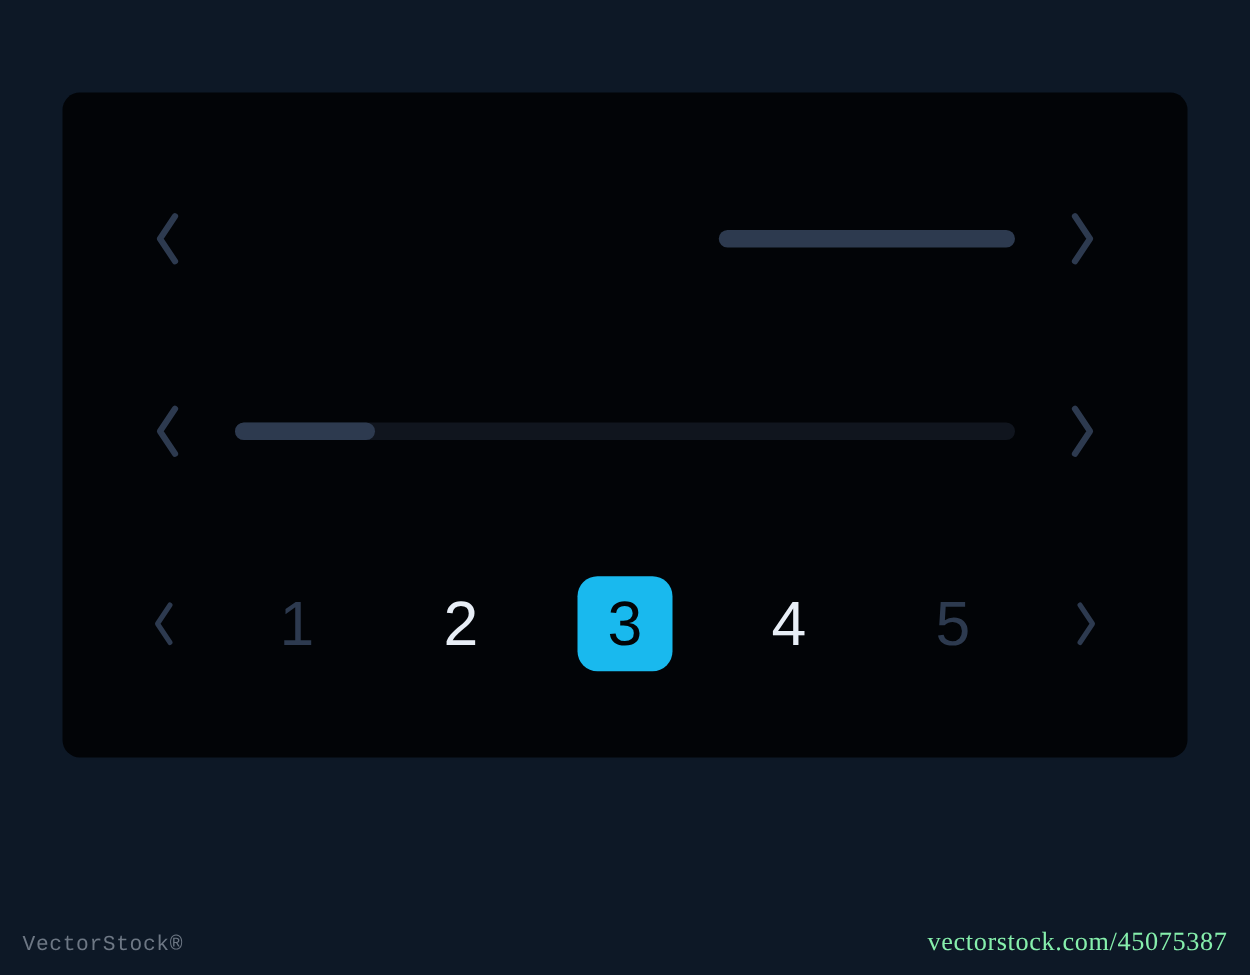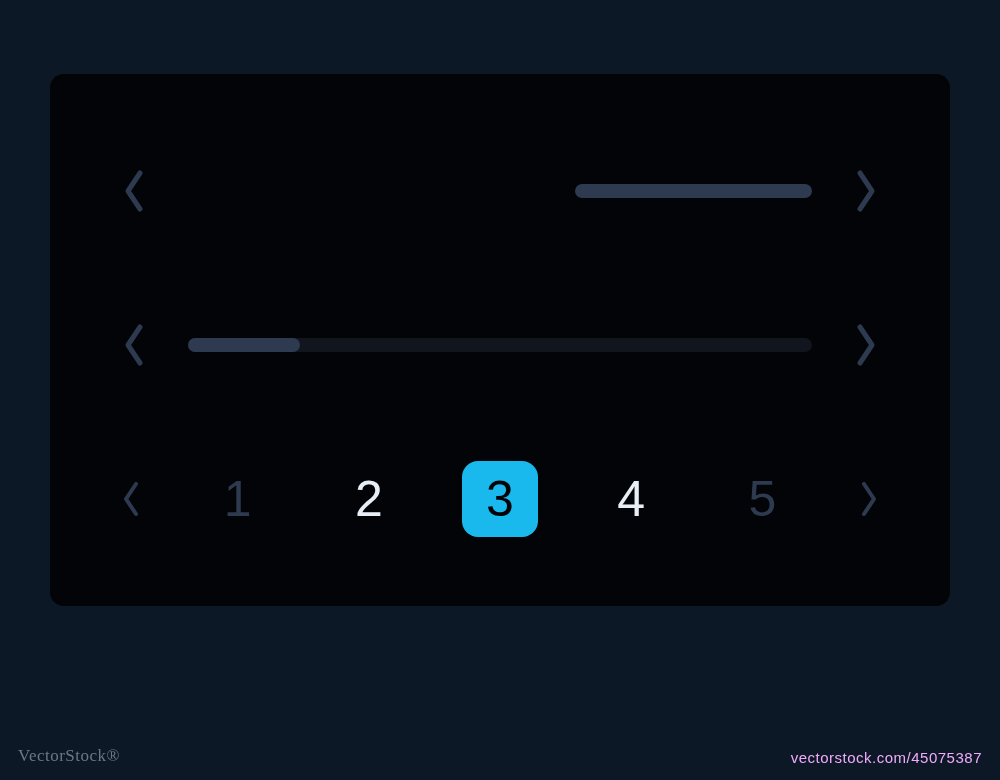--- a/index.html
+++ b/index.html
@@ -104,30 +104,30 @@
   }
   .row3 .chev-stroke { stroke-width: 4; }
   .row3 .chev { width: 22px; height: 40px; }
 
   .watermark-left {
     position: absolute;
     left: 18px;
     bottom: 14px;
     color: #6d7784;
     font-size: 17px;
-    font-family: Liberation Serif, serif;
+    font-family: Liberation Mono, monospace;
     letter-spacing: 0.5px;
   }
   .watermark-right {
     position: absolute;
     right: 18px;
     bottom: 14px;
-    color: #f0abfc;
-    font-size: 15px;
-    font-family: Liberation Sans, sans-serif;
+    color: #86efac;
+    font-size: 21px;
+    font-family: Liberation Serif, serif;
     letter-spacing: 0.5px;
   }
 </style>
 </head>
 <body>
 
 <div class="panel">
 
   <div class="row row1">
     <div class="chev">

